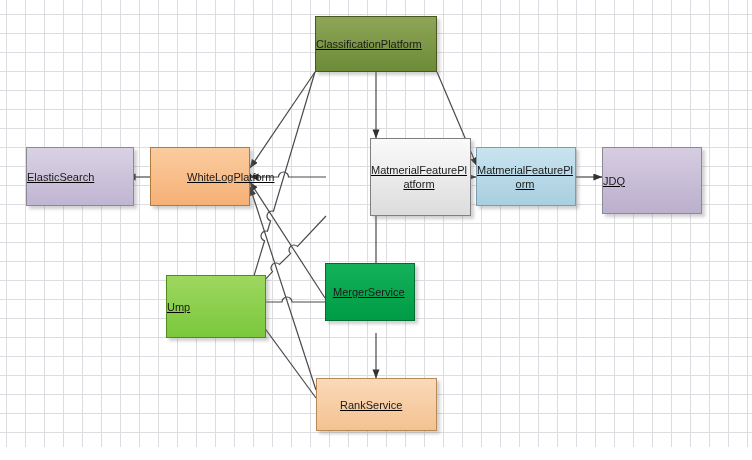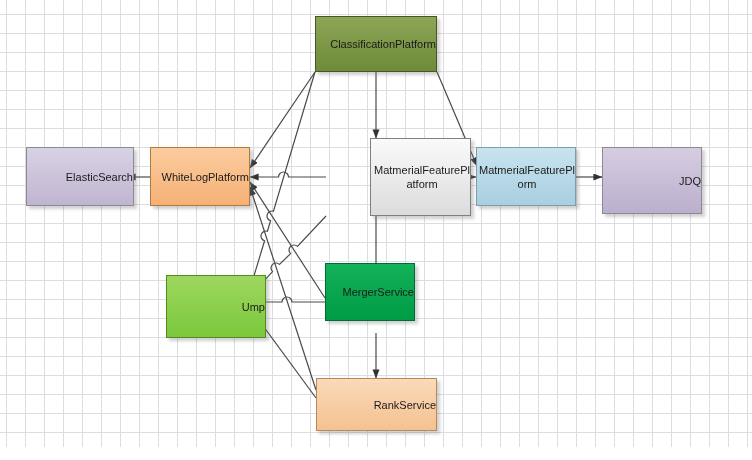--- a/index.html
+++ b/index.html
@@ -16,22 +16,23 @@
       linear-gradient(to right, var(--grid-color) 1px, transparent 1px),
       linear-gradient(to bottom, var(--grid-color) 1px, transparent 1px);
     background-size:19px 19px;
     background-position:6px 14px;
   }
   #edge-layer{position:absolute;left:0;top:0;}
   .node{
     position:absolute;
     box-sizing:border-box;
     border:1.4px solid #666;
-    display:flex;align-items:center;justify-content:flex-end;
+    display:flex;align-items:center;justify-content:flex-start;
     box-shadow:3px 3px 3px rgba(120,120,120,0.35);
+    text-decoration:underline;
   }
   .node-label{
     font-size:11px;
     line-height:14px;
     color:#1a1a1a;
     text-align:center;
     white-space:pre;
   }
 </style>
 </head>
@@ -63,21 +64,21 @@
         <path d="M316,398 L250,308" fill="none" stroke="#4a4a4a" stroke-width="1.2" marker-end="url(#arrowhead)"></path>
       </g>
   </svg>
   <div id="nodes">
       <div class="node" style="left: 315px; top: 16px; width: 122px; height: 56px; background: linear-gradient(rgb(141, 165, 87), rgb(109, 139, 56)); border-color: rgb(73, 86, 31);">
         <div class="node-label">ClassificationPlatform</div>
       </div>
       <div class="node" style="left: 26px; top: 147px; width: 108px; height: 59px; background: linear-gradient(rgb(217, 210, 227), rgb(192, 181, 210)); border-color: rgb(138, 138, 149);">
         <div class="node-label">ElasticSearch</div>
       </div>
-      <div class="node" style="left: 150px; top: 147px; width: 100px; height: 59px; background: linear-gradient(rgb(251, 204, 159), rgb(246, 176, 118)); border-color: rgb(173, 122, 64);">
+      <div class="node" style="left: 150px; top: 147px; width: 100px; height: 59px; background: linear-gradient(rgb(251, 204, 159), rgb(246, 176, 118)); border-color: rgb(173, 122, 64); padding-left: 36px;">
         <div class="node-label">WhiteLogPlatform</div>
       </div>
       <div class="node" style="left: 326px; top: 138px; width: 101px; height: 78px; background: linear-gradient(rgb(250, 250, 250), rgb(220, 220, 220)); border-color: rgb(127, 127, 127); margin-left: 44px;">
         <div class="node-label">MatmerialFeaturePl
 atform</div>
       </div>
       <div class="node" style="left: 476px; top: 147px; width: 100px; height: 59px; background: linear-gradient(rgb(201, 227, 239), rgb(168, 207, 224)); border-color: rgb(123, 157, 173);">
         <div class="node-label">MatmerialFeaturePl
 orm</div>
       </div>

